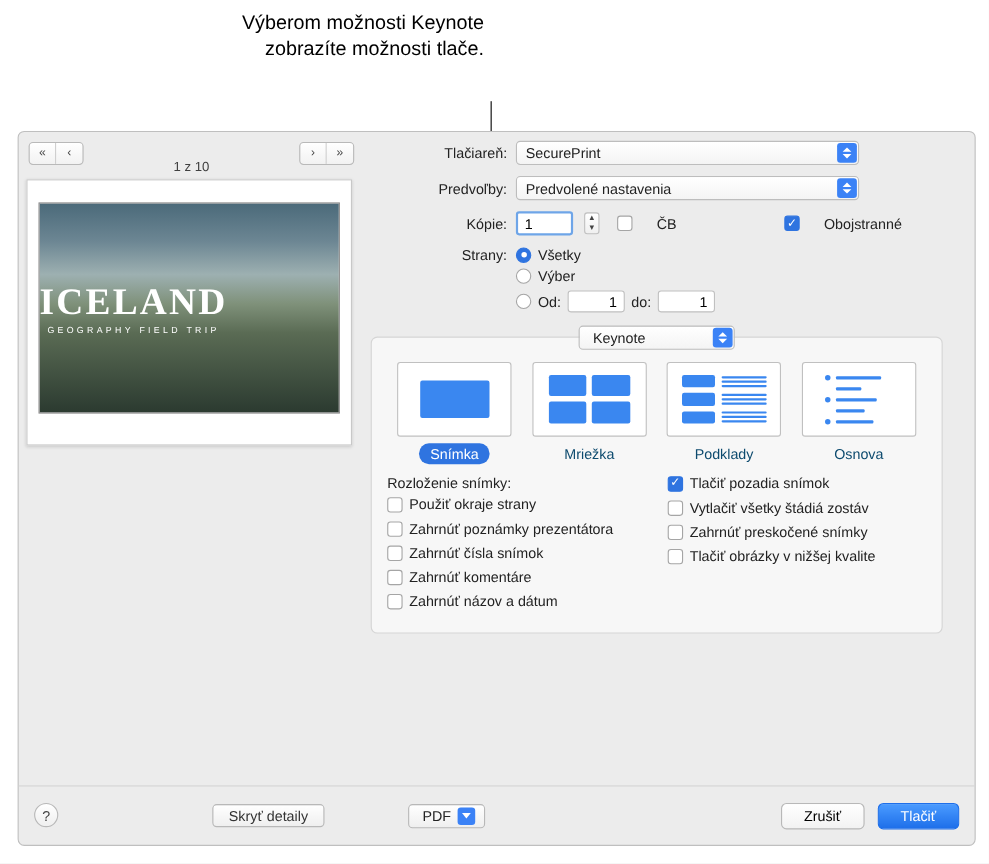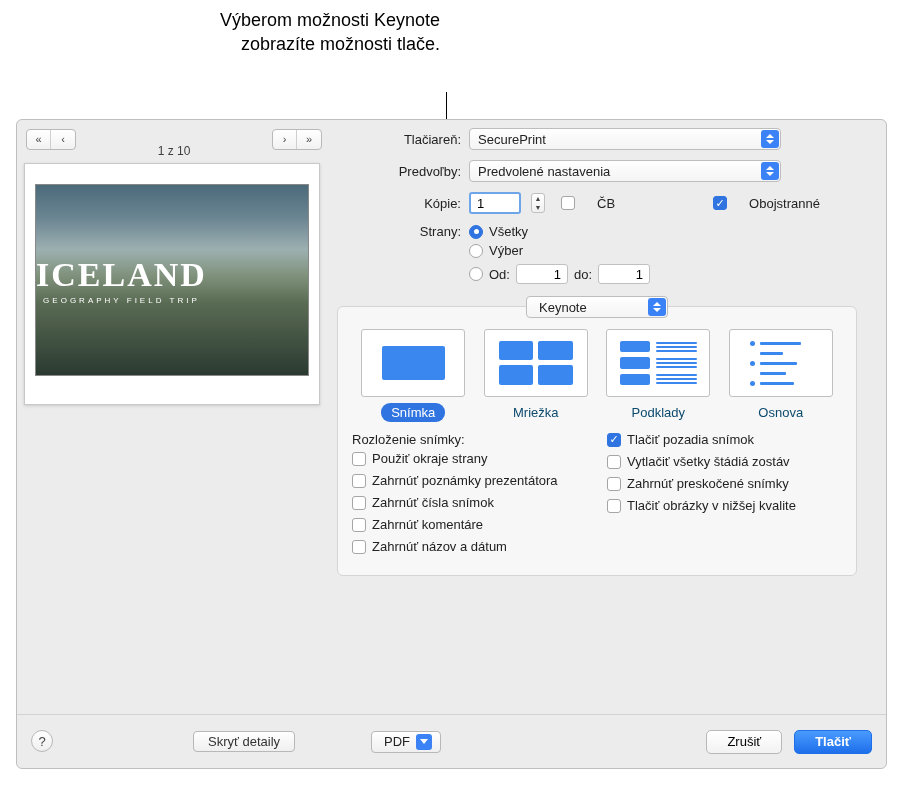--- a/index.html
+++ b/index.html
@@ -316,21 +316,21 @@
     border-left:4px solid transparent;border-right:4px solid transparent;
     border-top:5px solid #fff;
   }
   .btn {
     border:1px solid #b8b8b8;border-radius:5px;
     background:linear-gradient(#fff,#f2f2f2);
     padding:3px 20px;font-size:13px;height:24px;
   }
   .btn.primary {
     background:linear-gradient(#4a9bff,#1e6fea);
-    border-color:#1e6fea;color:#fff;font-weight:700;
+    border-color:#1e6fea;color:#fff;font-weight:400;
   }
   .spacer { flex:1; }
 
 </style>
 </head>
 <body>
 
 <div class="callout">Výberom možnosti Keynote zobrazíte možnosti tlače.</div>
 <div class="callout-line"></div>
 <div class="callout-line-h"></div>

